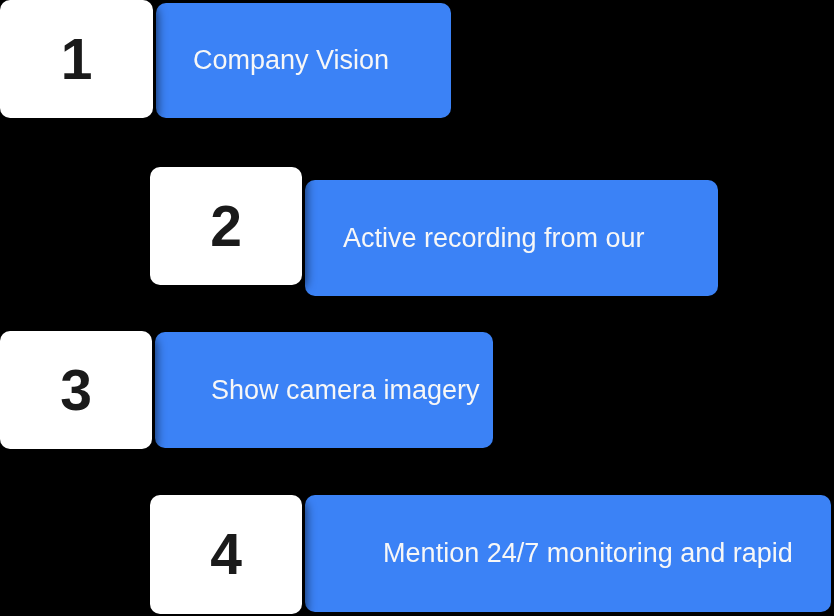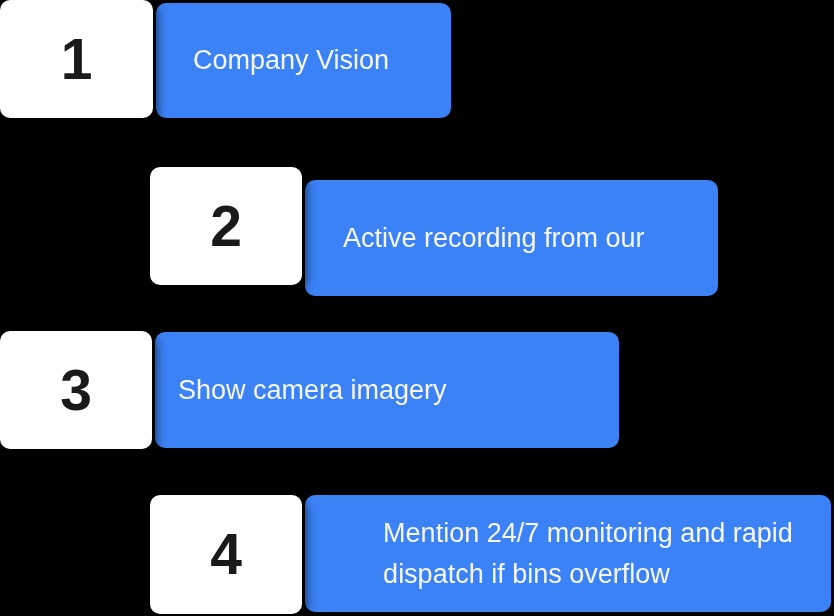--- a/index.html
+++ b/index.html
@@ -55,21 +55,21 @@
   .line:empty { display: none; }
 
   
   .r1 .white-box { left: 0;   top: 2;   width: 153px; height: 118px; }
   .r1 .gray-box  { left: 156px; top: 3px;   width: 295px; height: 115px; padding-left: 37px; }
   
   .r2 .white-box { left: 150px; top: 167px; width: 152px; height: 118px; }
   .r2 .gray-box  { left: 305px; top: 168px; width: 413px; height: 116px; padding-left: 38px; margin-top: 12px; }
   
   .r3 .white-box { left: 0;   top: 331px; width: 152px; height: 118px; }
-  .r3 .gray-box  { left: 155px; top: 332px; width: 464px; height: 116px; padding-left: 23px; }
+  .r3 .gray-box  { left: 155px; top: 332px; width: 338px; height: 116px; padding-left: 56px; }
   
   .r4 .white-box { left: 150px; top: 495px; width: 152px; height: 119px; }
   .r4 .gray-box  { left: 305px; top: 495px; width: 526px; height: 117px; padding-left: 40px; align-items: center; }
 </style>
 </head>
 <body>
 
 <div id="stage">
 
   <div class="row r1">
@@ -107,18 +107,17 @@
     </div>
   </div>
 
   <div class="row r4">
     <div class="white-box">
       <span class="step-number">4</span>
     </div>
     <div class="gray-box">
       <div class="step-label">
         <span class="line">Mention 24/7 monitoring and rapid</span>
-        <span class="line">dispatch if bins overflow</span>
       </div>
     </div>
   </div>
 
 </div>
 
 </body></html>

